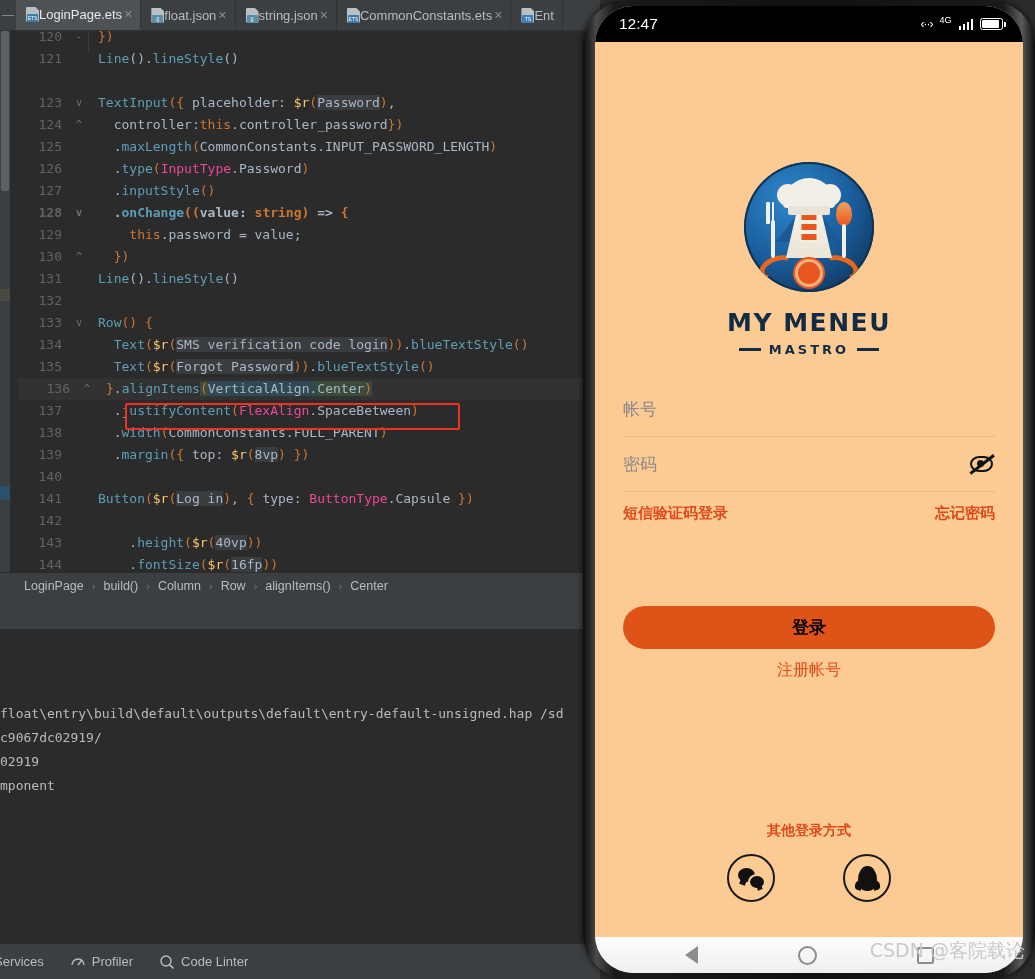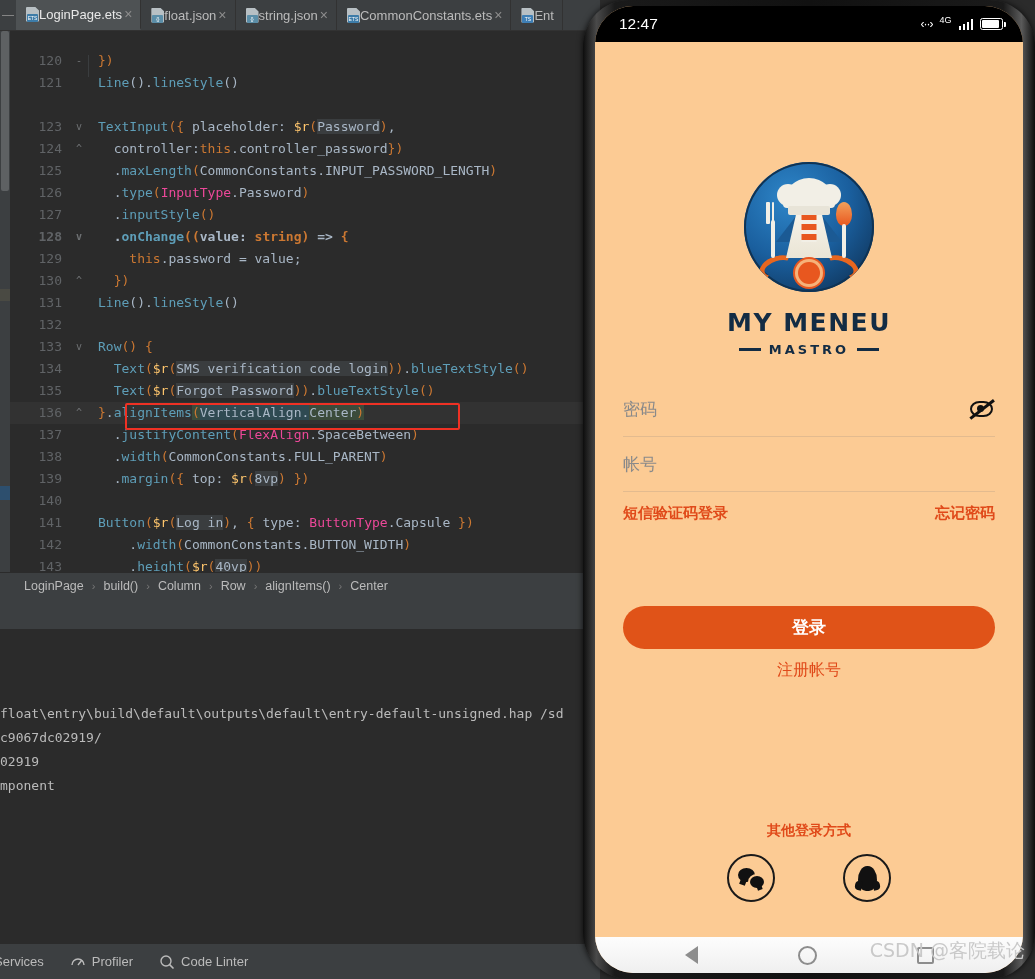--- a/index.html
+++ b/index.html
@@ -73,21 +73,20 @@
     position:absolute; left:0px; top:455px; width:10px; height:14px;
     background:#2d4f6e;
   }
   .ed-leftstrip .mark-gray {
     position:absolute; left:0px; top:258px; width:10px; height:12px;
     background:#4a4a43;
   }
   .codearea {
     position:absolute; left:10px; top:0; right:0; bottom:0;
     overflow:hidden;
-    margin-top:24px;
   }
   .line {
     position: relative; height: 22px; line-height: 22px; white-space: pre;
   }
   .line .ln {
     position:absolute; left:0; top:0; width:52px; text-align:right;
     color:#606366; font-size:13px;
   }
   .line .fold {
     position:absolute; left:62px; top:0; width:14px; text-align:center;
@@ -326,21 +325,21 @@
   .links {
     display:flex; justify-content:space-between; align-items:center;
     margin-top:12px;
     font-size:15px; color:#e04a1a; font-weight:bold;
     font-family:"DejaVu Sans", sans-serif;
   }
   .btn-login {
     position:absolute; left:28px; top:564px; width:372px; height:43px;
     background:#e05318; border-radius:22px;
     display:flex; align-items:center; justify-content:center;
-    color:#ffffff; font-size:17px; font-weight:bold;
+    color:#000000; font-size:17px; font-weight:bold;
     font-family:"DejaVu Sans", sans-serif;
     border:none;
   }
   .register {
     position:absolute; left:0; top:618px; width:428px;
     text-align:center; font-size:16px; color:#e04a1a;
     font-family:"DejaVu Sans", sans-serif;
   }
   .other-title {
     position:absolute; left:0; top:780px; width:428px;
@@ -543,21 +542,21 @@
         <div class="line" style="position: absolute; top: 303px; left: 0px; right: 0px;">
           <span class="ln">134</span>
           <span class="fold"></span>
           <span class="code"><span class="id">  </span><span class="teal">Text</span><span class="brkt1">(</span><span class="fn2">$r</span><span class="brkt1">(</span><span class="str">SMS verification code login</span><span class="brkt1">))</span><span class="punc">.</span><span class="teal">blueTextStyle</span><span class="brkt1">()</span></span>
         </div>
         <div class="line" style="position: absolute; top: 325px; left: 0px; right: 0px;">
           <span class="ln">135</span>
           <span class="fold"></span>
           <span class="code"><span class="id">  </span><span class="teal">Text</span><span class="brkt1">(</span><span class="fn2">$r</span><span class="brkt1">(</span><span class="str">Forgot Password</span><span class="brkt1">))</span><span class="punc">.</span><span class="teal">blueTextStyle</span><span class="brkt1">()</span></span>
         </div>
-        <div class="line highlight" style="position: absolute; top: 347px; left: 0px; right: 0px;">
+        <div class="line highlight" style="position: absolute; top: 347px; left: 8px; right: 0px;">
           <span class="ln">136</span>
           <span class="fold">^</span>
           <span class="code"><span class="brkt1">}</span><span class="punc">.</span><span class="teal">alignItems</span><span class="brkt1 selg">(</span><span class="id sel">VerticalAlign</span><span class="punc sel">.</span><span class="id selg">Center</span><span class="brkt1 selg">)</span></span>
         </div>
         <div class="line" style="position: absolute; top: 369px; left: 0px; right: 0px;">
           <span class="ln">137</span>
           <span class="fold"></span>
           <span class="code"><span class="punc">  .</span><span class="teal">justifyContent</span><span class="brkt1">(</span><span class="prop">FlexAlign</span><span class="id">.SpaceBetween</span><span class="brkt1">)</span></span>
         </div>
         <div class="line" style="position: absolute; top: 391px; left: 0px; right: 0px;">
@@ -576,21 +575,20 @@
           <span class="code"></span>
         </div>
         <div class="line" style="position: absolute; top: 457px; left: 0px; right: 0px;">
           <span class="ln">141</span>
           <span class="fold"></span>
           <span class="code"><span class="teal">Button</span><span class="brkt1">(</span><span class="fn2">$r</span><span class="brkt1">(</span><span class="str">Log in</span><span class="brkt1">)</span><span class="id">, </span><span class="brkt1">{</span><span class="id"> type: </span><span class="prop">ButtonType</span><span class="id">.Capsule </span><span class="brkt1">})</span></span>
         </div>
         <div class="line" style="position: absolute; top: 479px; left: 0px; right: 0px;">
           <span class="ln">142</span>
           <span class="fold"></span>
-          <span class="code"><span class="punc">    .</span><span class="teal">width</span><span class="brkt1">(</span><span class="id">CommonConstants.BUTTON_WIDTH</span><span class="brkt1">)</span></span>
         </div>
         <div class="line" style="position: absolute; top: 501px; left: 0px; right: 0px;">
           <span class="ln">143</span>
           <span class="fold"></span>
           <span class="code"><span class="punc">    .</span><span class="teal">height</span><span class="brkt1">(</span><span class="fn2">$r</span><span class="brkt1">(</span><span class="str">40vp</span><span class="brkt1">))</span></span>
         </div>
         <div class="line" style="position: absolute; top: 523px; left: 0px; right: 0px;">
           <span class="ln">144</span>
           <span class="fold"></span>
           <span class="code"><span class="punc">    .</span><span class="teal">fontSize</span><span class="brkt1">(</span><span class="fn2">$r</span><span class="brkt1">(</span><span class="str">16fp</span><span class="brkt1">))</span></span>
@@ -700,29 +698,29 @@
           <div class="logo-title">MY MENEU</div>
           <div class="logo-sub-row">
             <span class="dash"></span>
             <span class="logo-sub">MASTRO</span>
             <span class="dash"></span>
           </div>
         </div>
 
         <div class="form">
           <div class="field">
+            <span class="placeholder">帐号</span>
+          </div>
+          <div class="field">
             <span class="placeholder">密码</span>
             <span class="eye-off">
               <span class="eye"></span>
                 <span class="pupil"></span>
                 <span class="slash"></span>
             </span>
-          </div>
-          <div class="field">
-            <span class="placeholder">帐号</span>
           </div>
           <div class="links">
             <span>短信验证码登录</span>
             <span>忘记密码</span>
           </div>
         </div>
 
         <div class="btn-login">登录</div>
         <div class="register">注册帐号</div>
 

